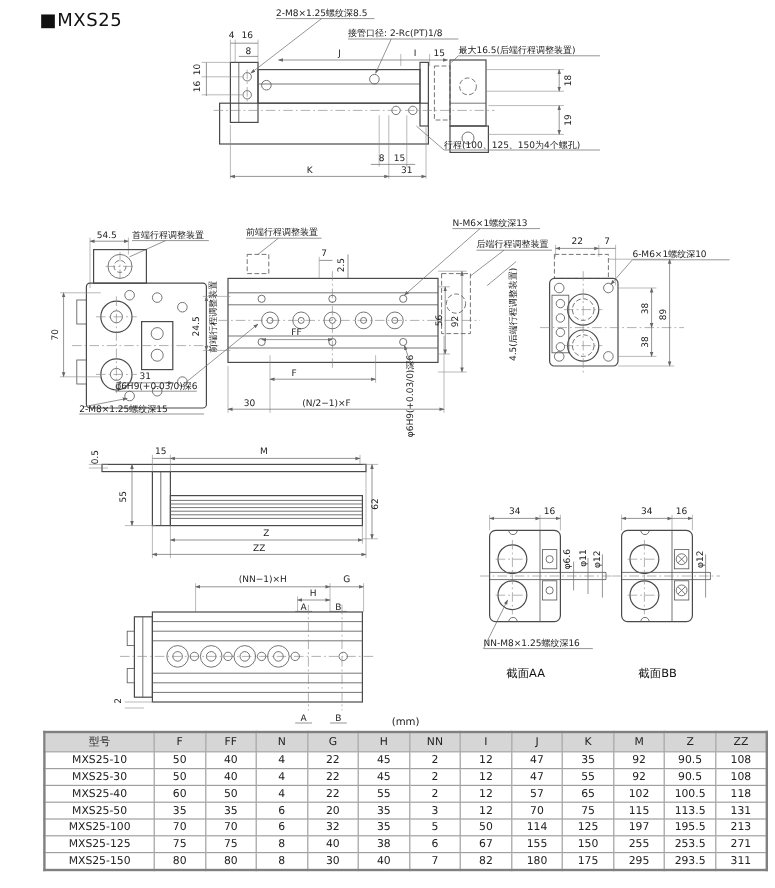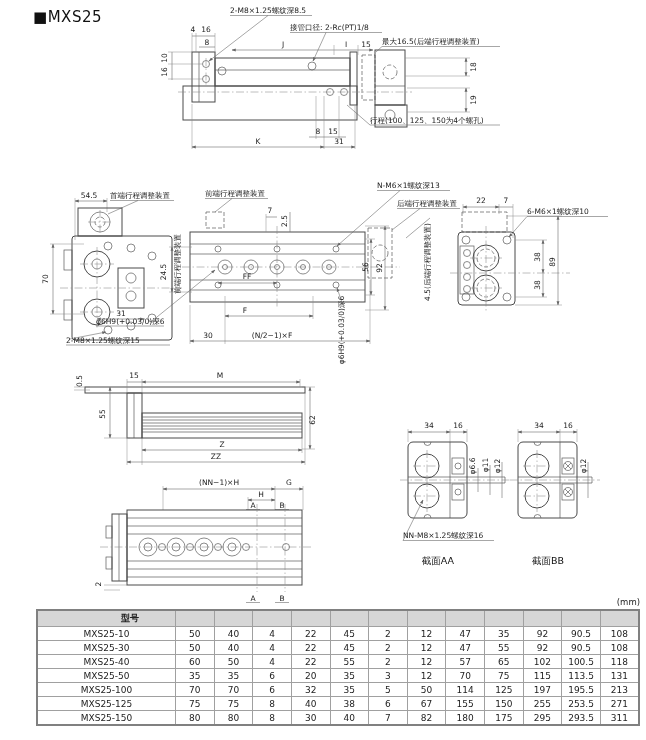--- a/index.html
+++ b/index.html
@@ -12,25 +12,25 @@
   svg text{font-family:"DejaVu Sans",sans-serif;font-size:7.5px;fill:#222;}
   svg text.note{font-size:7.5px;}
   svg text.cap{font-size:9.5px;fill:#111;}
   .ln{stroke:#4a4a4a;stroke-width:1;fill:none;}
   .lnt{stroke:#5a5a5a;stroke-width:.7;fill:none;}
   .dash{stroke-dasharray:4 2;}
   .cl{stroke:#8a8a8a;stroke-width:.55;fill:none;stroke-dasharray:8 2.5 1.5 2.5;}
   .dim{stroke:#6b6b6b;stroke-width:.6;fill:none;}
   .ext{stroke:#8a8a8a;stroke-width:.5;fill:none;}
   .ldr{stroke:#6b6b6b;stroke-width:.6;fill:none;}
-  #unit-note{position:absolute;left:36px;top:597px;width:604px;text-align:right;font-size:8.5px;color:#222;}
+  #unit-note{position:absolute;left:36px;top:597px;width:604px;text-align:center;font-size:8.5px;color:#222;}
   #table-wrap{position:absolute;left:36px;top:609px;width:606px;}
   table{border-collapse:collapse;width:604px;table-layout:fixed;font-size:9px;color:#222;}
   th,td{border:1px solid #a0a0a0;text-align:center;padding:1px 0;height:11px;white-space:nowrap;overflow:hidden;}
-  th{background:#d6d6d6;font-weight:bold;padding-left:47px;}
+  th{background:#d6d6d6;font-weight:normal;}
   table{border:2px solid #808080;}
   th.model-col,td.model-col{width:90px;}
 </style>
 </head>
 <body>
 
 <div id="title">■MXS25</div>
 
 <svg id="drawings" width="646" height="606" viewBox="0 0 646 606">
   <defs>

